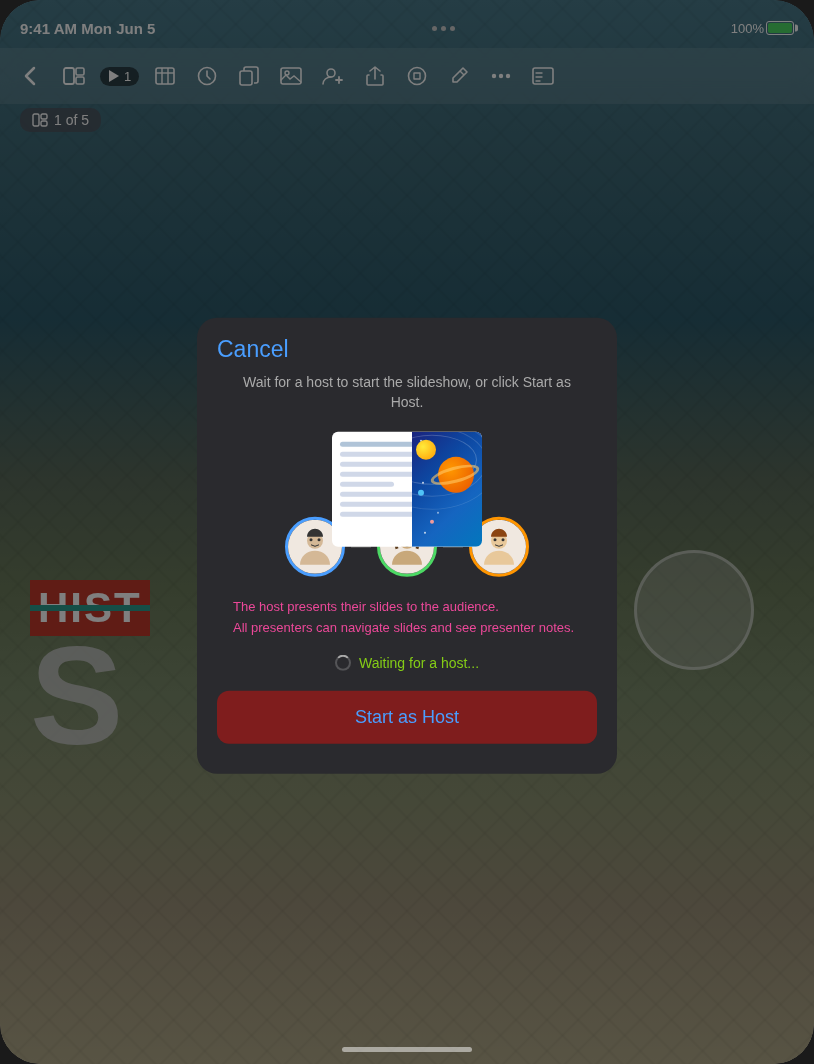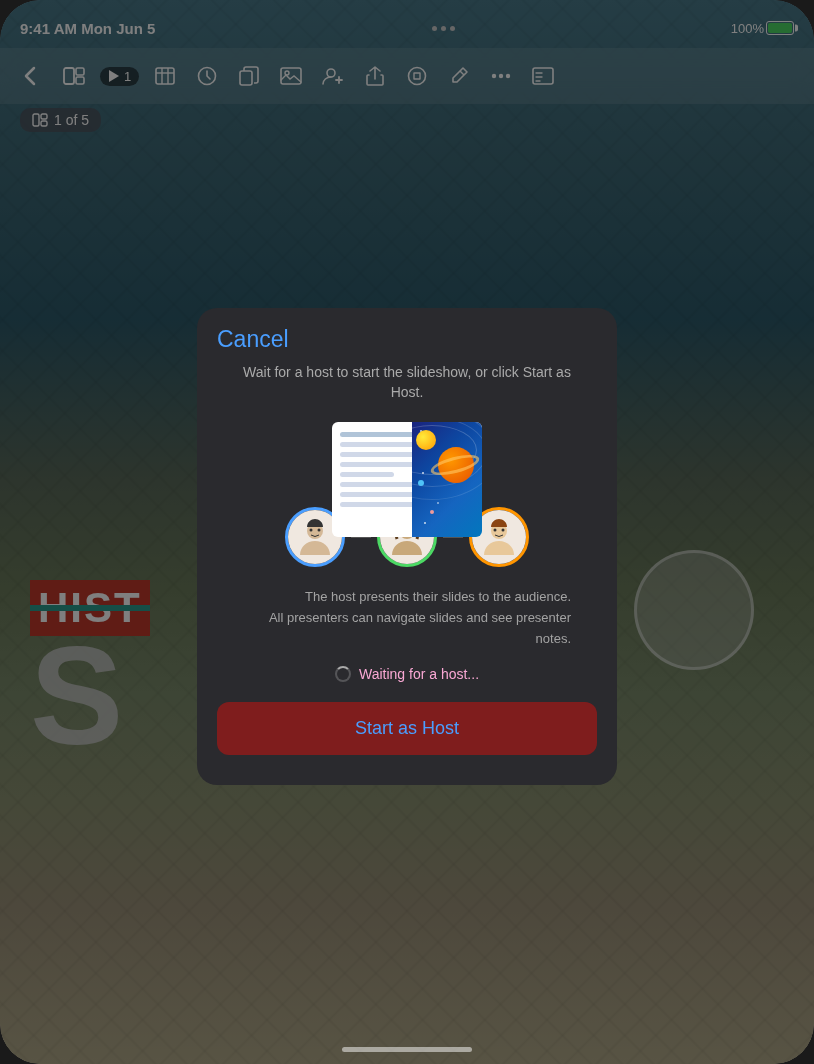--- a/index.html
+++ b/index.html
@@ -385,34 +385,34 @@
     }
 
     .connector-line {
       width: 20px;
       height: 2px;
       background: #555;
     }
 
     
     .modal-description {
-      text-align: right;
-      color: #a3a3a3;
+      text-align: left;
+      color: #ec4899;
       font-size: 13px;
       line-height: 1.6;
-      padding: 0 46px 16px;
+      padding: 0 36px 16px;
     }
 
     
     .waiting-status {
       display: flex;
       align-items: center;
       justify-content: center;
       gap: 8px;
-      color: #f9a8d4;
+      color: #84cc16;
       font-size: 14px;
       margin-bottom: 20px;
     }
 
     .spinner {
       width: 16px;
       height: 16px;
       border: 2px solid rgba(255,255,255,0.2);
       border-top: 2px solid #aaa;
       border-radius: 50%;

